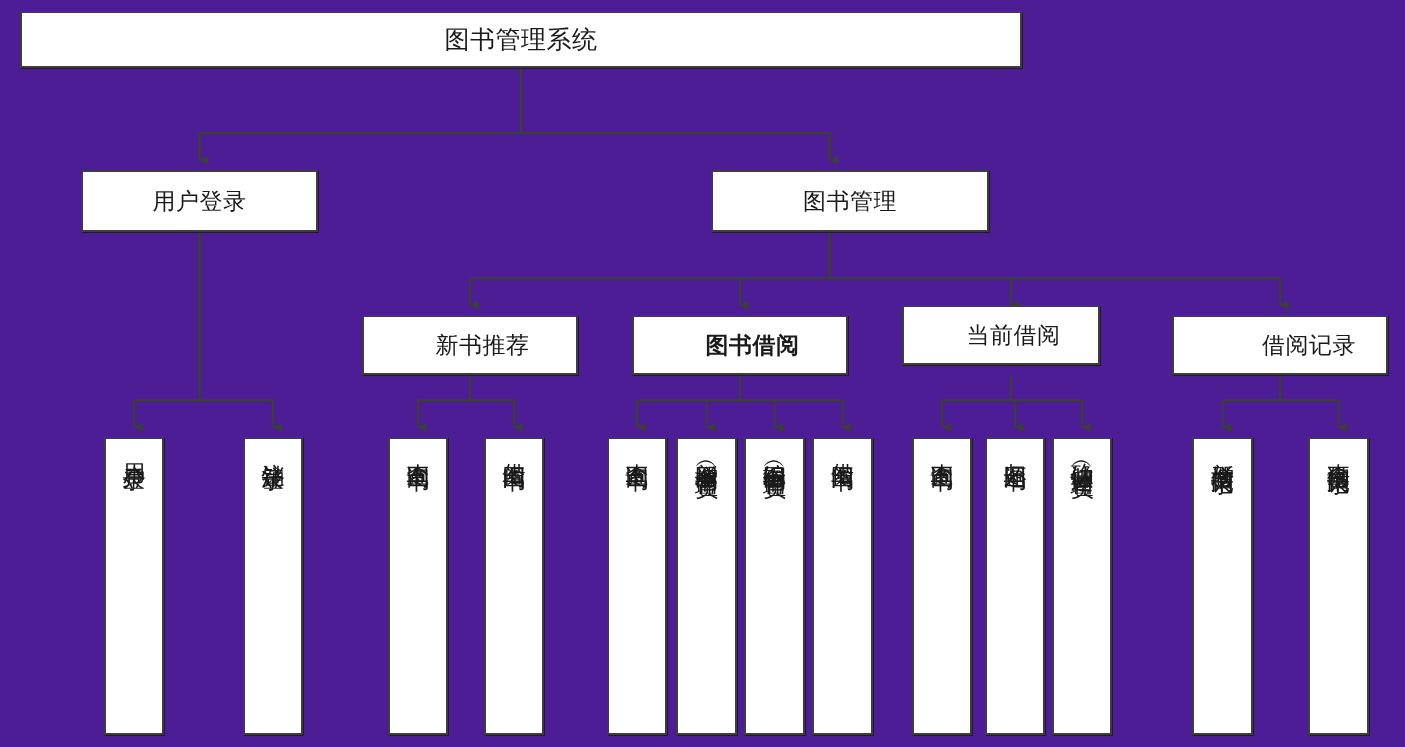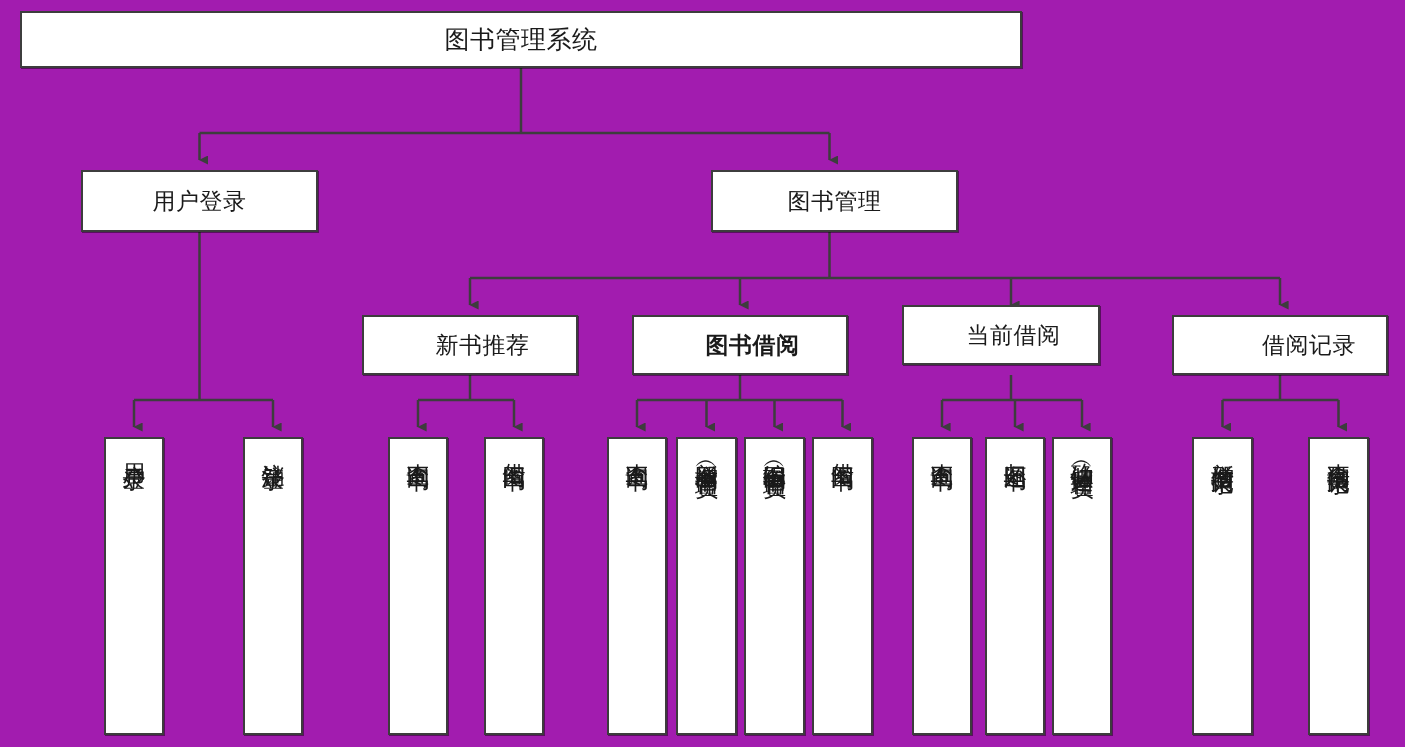--- a/index.html
+++ b/index.html
@@ -8,21 +8,21 @@
     padding: 0;
     background: #ffffff;
   }
   body {
     font-family: "DejaVu Sans", "Liberation Sans", sans-serif;
   }
   #diagram-root {
     position: relative;
     width: 1405px;
     height: 747px;
-    background: #a21caf;
+    background: #4c1d95;
     overflow: hidden;
   }
   svg.edge-layer {
     position: absolute;
     left: 0;
     top: 0;
     width: 1405px;
     height: 747px;
     pointer-events: none;
   }
@@ -114,21 +114,21 @@
       </g>
   </svg>
 
   <div id="node-layer">
       <div class="node level-1" style="left: 20px; top: 11px; width: 1002px; height: 57px;">
         <span class="node-label">图书管理系统</span>
       </div>
       <div class="node level-2" style="left: 81px; top: 170px; width: 237px; height: 62px;">
         <span class="node-label">用户登录</span>
       </div>
-      <div class="node level-2" style="left: 711px; top: 170px; width: 247px; height: 62px;">
+      <div class="node level-2" style="left: 711px; top: 170px; width: 278px; height: 62px;">
         <span class="node-label">图书管理</span>
       </div>
       <div class="node level-3" style="left: 362px; top: 315px; width: 216px; height: 60px;">
         <span class="node-label">新书推荐</span>
       </div>
       <div class="node level-3" style="left: 632px; top: 315px; width: 216px; height: 60px; font-weight: bold;">
         <span class="node-label">图书借阅</span>
       </div>
       <div class="node level-3" style="left: 902px; top: 305px; width: 198px; height: 60px;">
         <span class="node-label">当前借阅</span>

